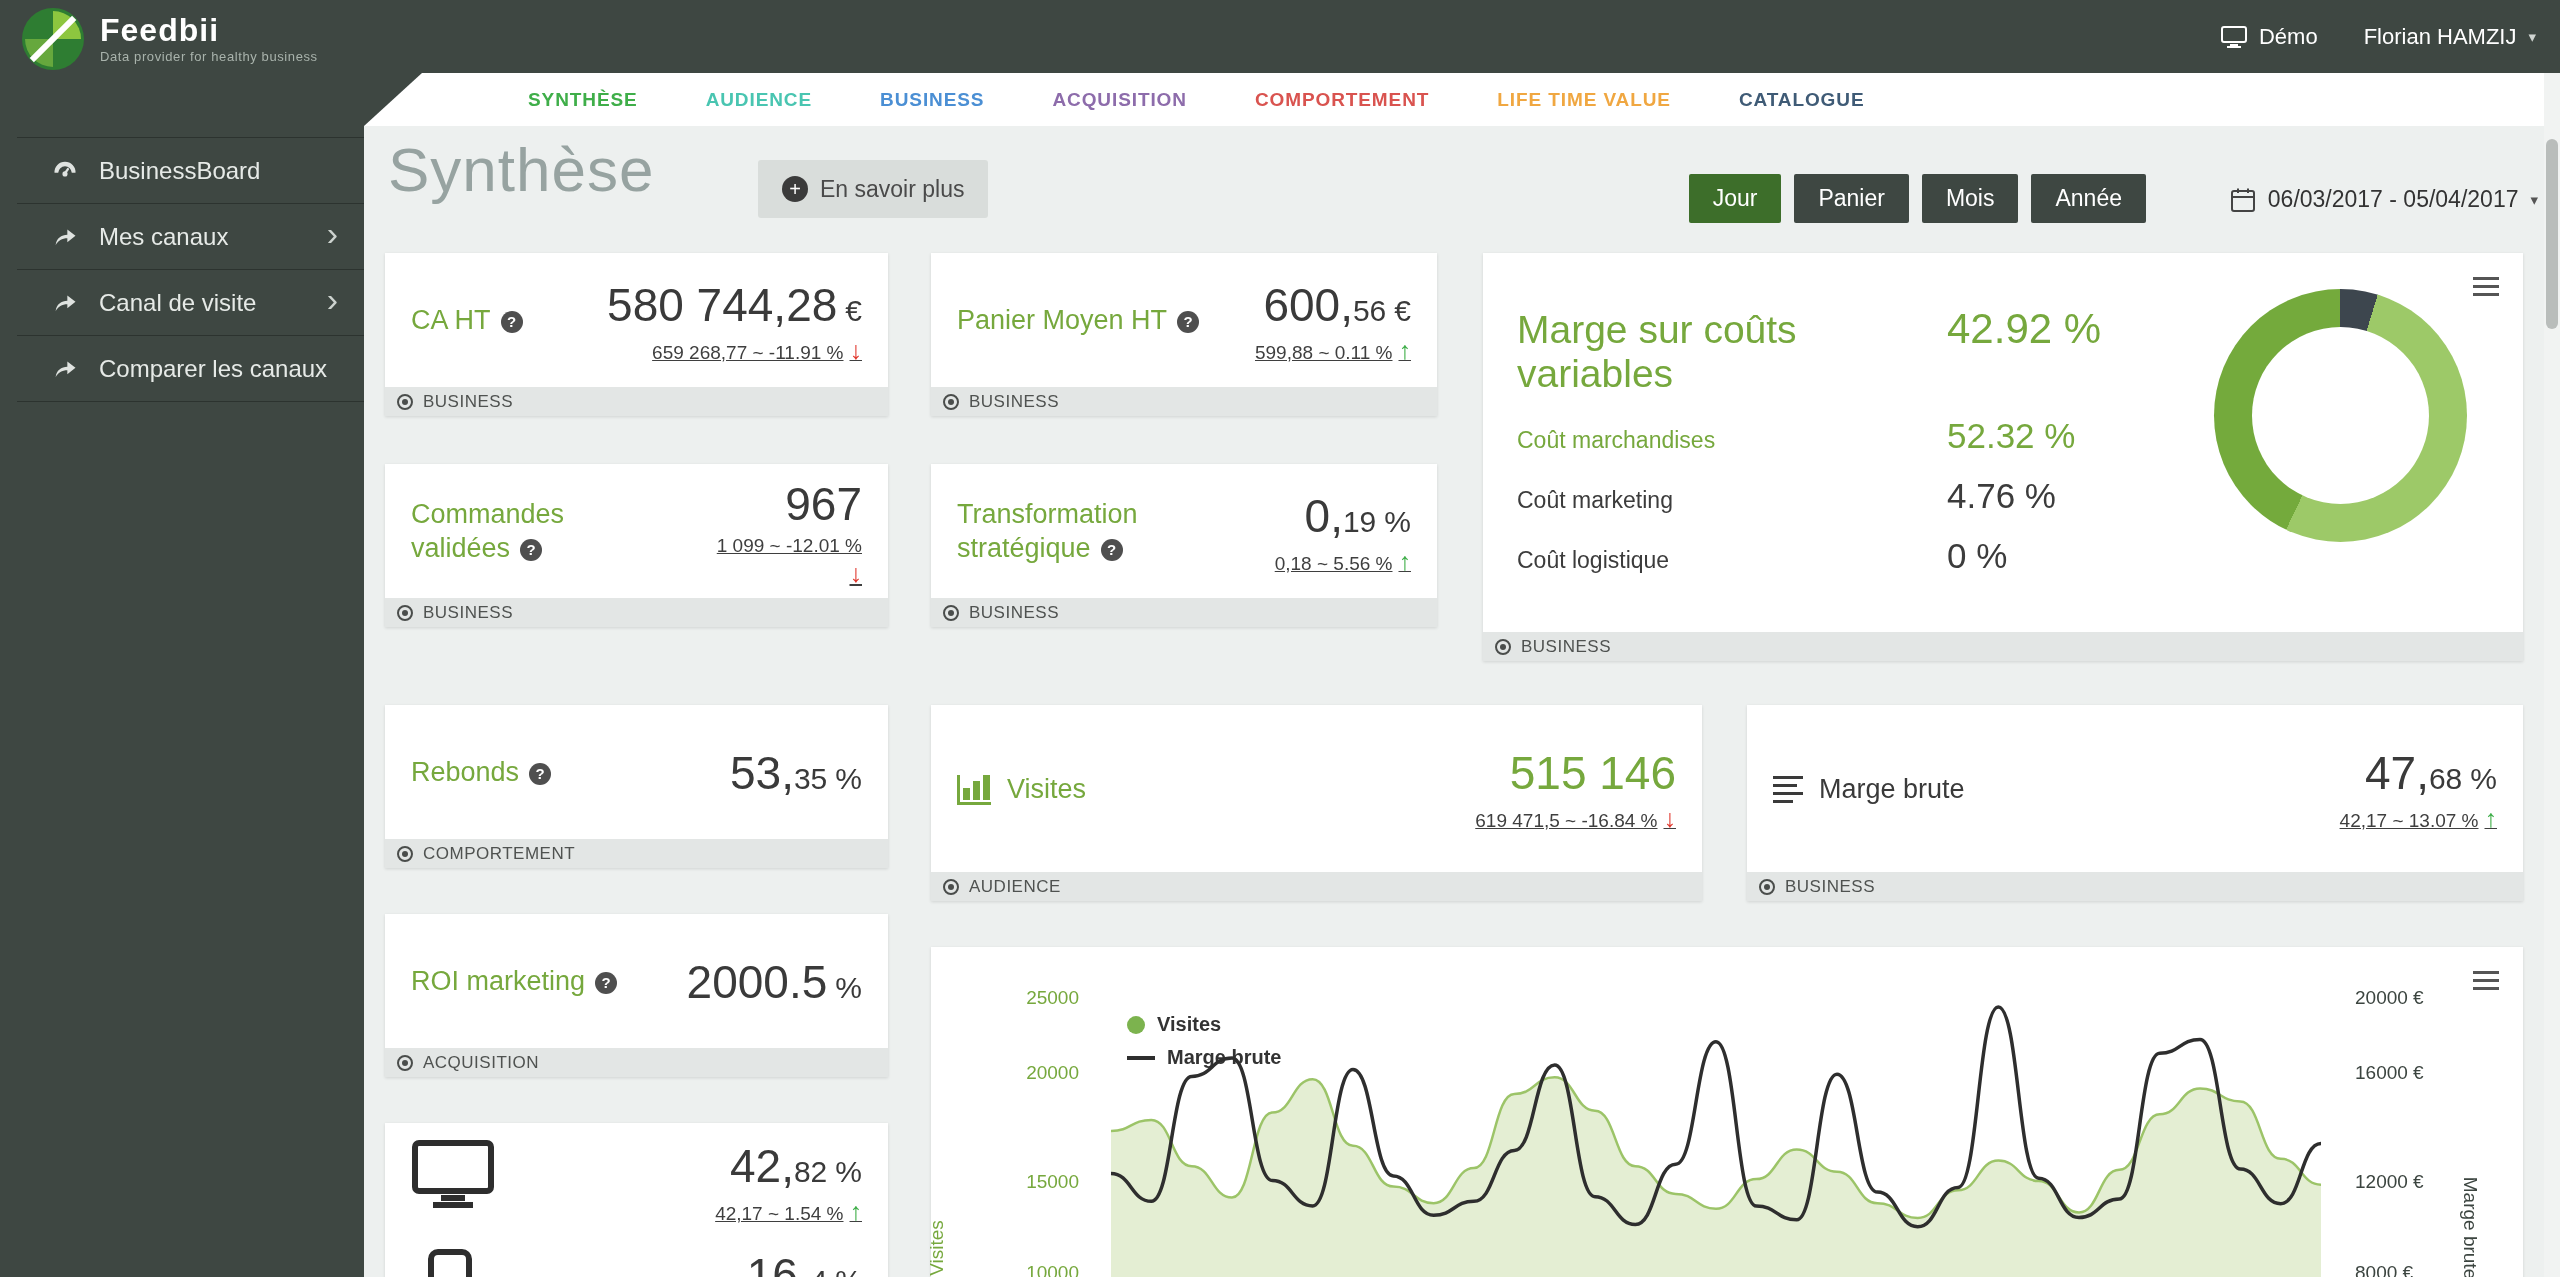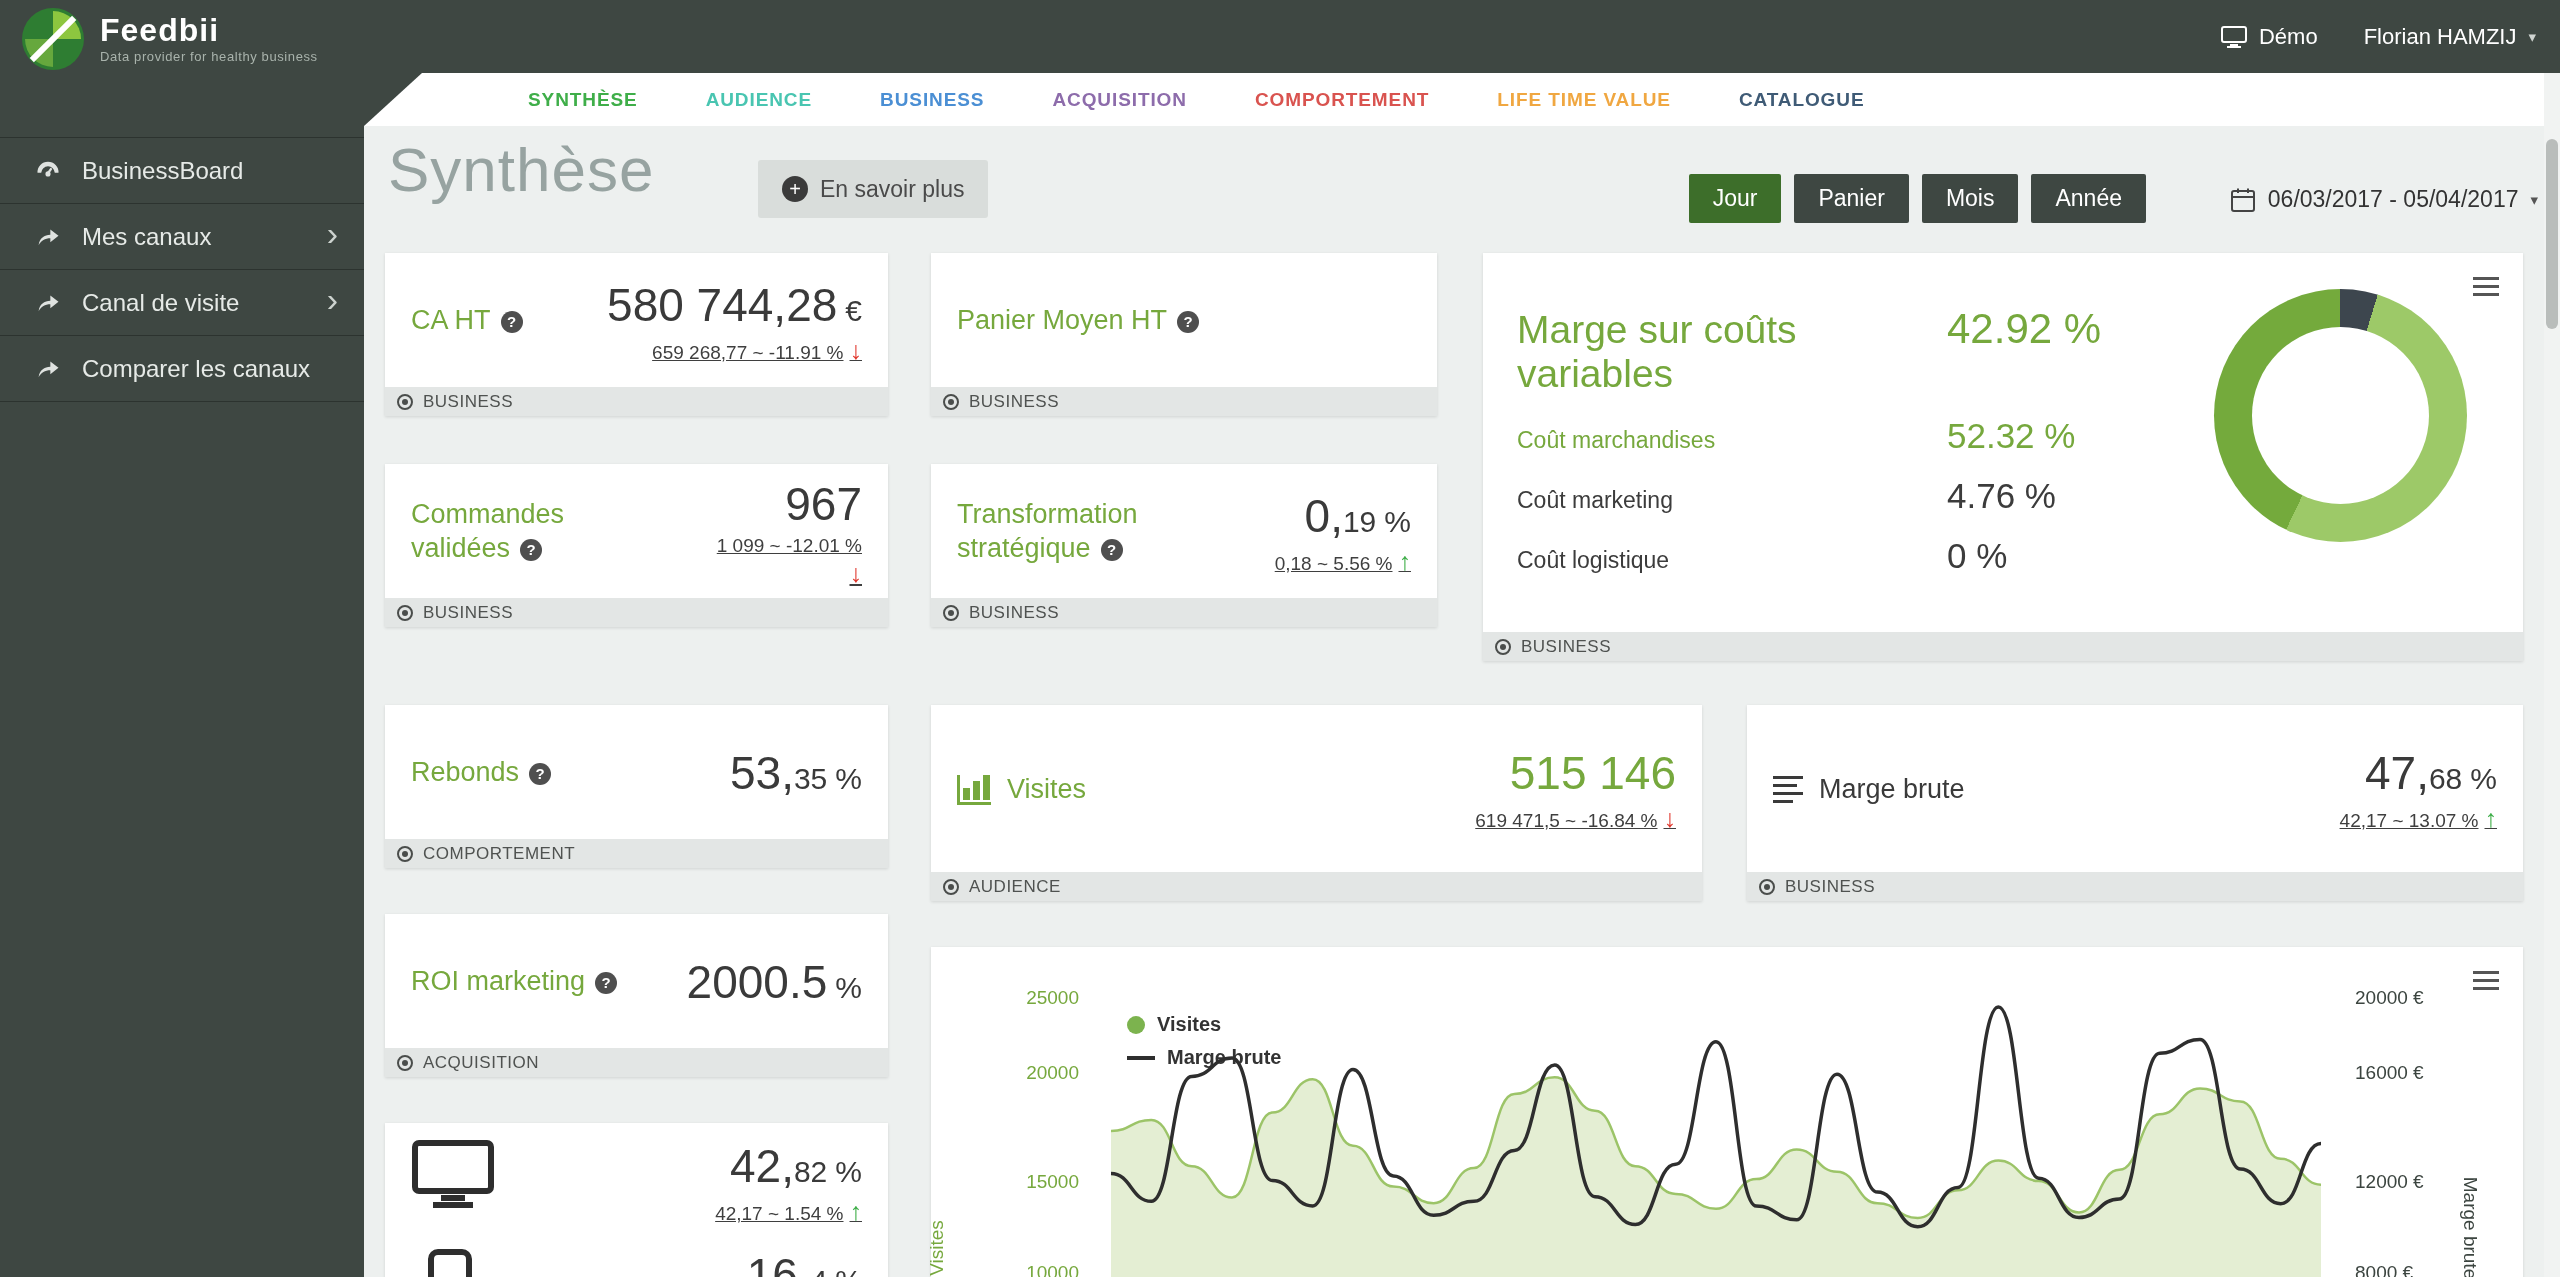--- a/index.html
+++ b/index.html
@@ -15,21 +15,21 @@
   .brand-text .name { color:#ffffff; font-size:32px; font-weight:700; letter-spacing:1px; line-height:1.05; }
   .brand-text .tag  { color:#a9b3ac; font-size:13px; letter-spacing:.6px; margin-top:2px; }
   .burger { position:absolute; left:441px; top:15px; width:40px; height:40px; border:2px solid #9aa39d;
             border-radius:3px; background:#47514b; display:flex; flex-direction:column; justify-content:center; gap:6px; padding:0 7px; cursor:pointer;}
   .burger i { display:block; height:3px; background:#d9ded b; background:#d9dedb; border-radius:1px; }
   .topbar-right { position:absolute; right:24px; top:0; height:73px; display:flex; align-items:center; gap:46px; }
   .demo, .user { display:flex; align-items:center; gap:12px; color:#ffffff; font-size:22px; }
   .user .chev { font-size:15px; color:#cfd4d1; }
 
   
-  .sidebar { position:absolute; left:0; top:73px; width:364px; height:1204px; background:#3e4742; z-index:20; }
+  .sidebar { position:absolute; left:0; top:73px; width:364px; height:1204px; background:#3e4742; z-index:20;padding-left:17px; }
   .side-list { list-style:none; margin-top:64px; border-top:1px solid rgba(0,0,0,.28); }
   .side-item { position:relative; height:66px; display:flex; align-items:center; gap:20px; padding-left:34px;
                border-bottom:1px solid rgba(0,0,0,.28); cursor:pointer; }
   .side-item .lbl { color:#e6eae7; font-size:24px; }
   .side-item .chev { position:absolute; right:26px; top:50%; transform:translateY(-58%); color:#cdd3cf; font-size:34px; }
   .side-icon { width:28px; height:28px; flex:0 0 28px; }
 
   
   .tabbar { position:absolute; left:364px; top:73px; width:2196px; height:53px; background:#ffffff; z-index:10;
             display:flex; align-items:center; padding-left:130px; }
@@ -245,20 +245,24 @@
       <span class="tag-icon"></span>
       <span class="tag-label">BUSINESS</span>
     </div>
   </div>
 
   <div class="card" style="left:931px; top:253px; width:506px; height:163px;">
     <div class="kpi-body">
       <div>
         <span class="kpi-title">Panier Moyen HT</span><span class="help">?</span>
       </div>
+      <div class="kpi-right">
+        <div><span class="v-main">600,</span><span class="v-small">56</span><span class="v-unit">€</span></div>
+        <div class="kpi-sub"><span>599,88 ~ 0.11 %</span><span class="arr up">↑</span></div>
+      </div>
     </div>
     <div class="kpi-footer">
       <span class="tag-icon"></span>
       <span class="tag-label">BUSINESS</span>
     </div>
   </div>
 
   <div class="card" style="left:1483px; top:253px; width:1040px; height:408px;">
     <div class="mc-rows">
       <div class="mc-row r1">

